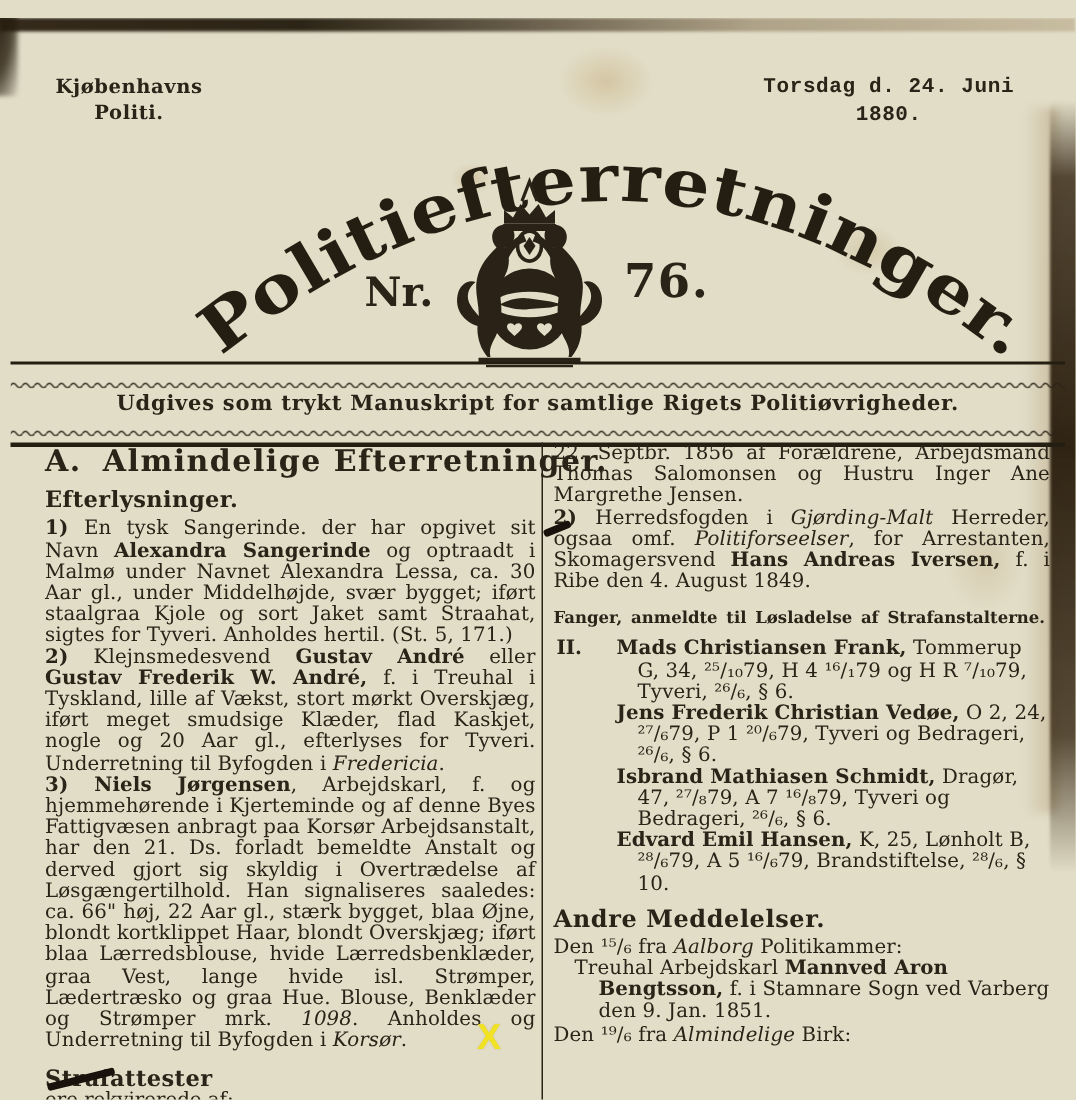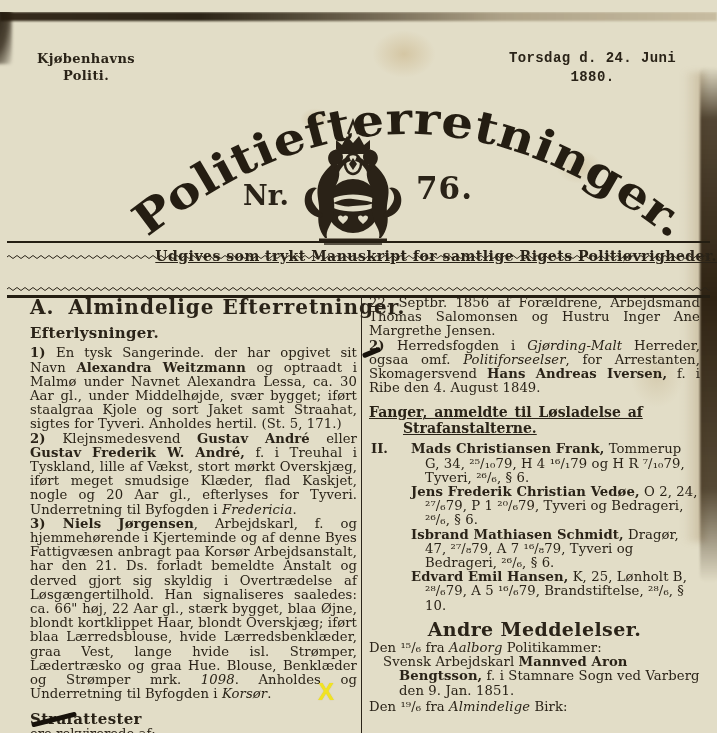--- a/index.html
+++ b/index.html
@@ -38,46 +38,46 @@
   .masthead{position:absolute;left:128px;top:78px;width:560px;height:160px;}
   .nr{position:absolute;left:243px;top:168px;font-size:27px;font-weight:bold;}
   .issue{position:absolute;left:416px;top:158px;font-size:31px;font-weight:bold;letter-spacing:1px;}
   .emblem{position:absolute;left:287px;top:106px;width:132px;height:132px;}
 
   .rule{position:absolute;left:7px;right:7px;}
   .rule-a{top:229px;}
   .rule-a .bar{border-top:2.5px solid #241e12;margin-bottom:1px;}
   .rule-b{top:264px;}
   .rule-b .bar{border-top:3px solid #241e12;margin-top:0px;}
-  .subtitle{position:absolute;left:0;top:236px;width:717px;text-align:right;
-    font-weight:bold;font-size:14px;letter-spacing:.5px;text-decoration:underline;}
+  .subtitle{position:absolute;left:0;top:249px;width:717px;text-align:center;
+    font-weight:bold;font-size:14px;letter-spacing:.5px;}
 
   
   .divider{position:absolute;left:361px;top:283px;bottom:0;width:1.4px;background:#2a2318;}
   .col{position:absolute;top:284px;font-size:13.2px;line-height:14.2px;}
   .col-left{left:30px;width:327px;}
   .col-right{left:369px;width:331px;}
   .col p{margin:0;text-align:justify;letter-spacing:.1px;}
   .seg-b{font-weight:bold;}
   .seg-i{font-style:italic;}
 
   .sec-head{font-weight:bold;font-size:20px;letter-spacing:1px;text-align:center;
     margin:4px 0 12px 0;white-space:nowrap;}
   .sec-head .pfx{margin-right:14px;}
   .sub-head{font-weight:bold;font-size:15px;margin:0 0 6px 0;letter-spacing:.3px;}
 
   .straf{margin-top:11px;}
   .straf .sub-head{margin-bottom:0;}
 
-  .h-fanger{font-weight:bold;font-size:14px;margin:9px 0 6px 0;
-    padding-left:34px;text-indent:-34px;word-spacing:2px;line-height:16px;text-decoration:underline;}
+  .h-fanger{font-weight:bold;font-size:11px;margin:9px 0 6px 0;
+    padding-left:34px;text-indent:-34px;word-spacing:2px;line-height:16px;}
   .prisoners{position:relative;padding-left:42px;}
   .prisoners .marker{position:absolute;left:2px;top:0;font-weight:bold;}
   .prisoner{padding-left:14px;text-indent:-14px;text-align:left !important;margin-bottom:3px;}
-  .h-andre{font-weight:bold;font-size:19px;margin:9px 0 5px 0;letter-spacing:.4px;text-align:center;}
+  .h-andre{font-weight:bold;font-size:16px;margin:9px 0 5px 0;letter-spacing:.4px;}
   .udviste{font-weight:bold;padding-left:22px;text-indent:-22px;text-align:left !important;
     font-size:13.8px;line-height:15px;}
   .den-line{margin-top:2px !important;text-align:left !important;}
   .entry{padding-left:30px;text-indent:-16px;text-align:left !important;}
 
   
   .x-marker{position:absolute;left:318px;top:666px;font-family:"Liberation Sans",sans-serif;
     font-weight:bold;font-size:24px;color:#f1e322;text-shadow:0 0 1px rgba(180,160,0,.5);}
   .pen-mark{position:absolute;background:#17120b;border-radius:2px;}
   .pen-1{left:31px;top:705px;width:46px;height:4.5px;transform:rotate(-14deg);}
@@ -169,21 +169,21 @@
     <div class="bar"></div>
   </div>
 
   <div class="divider"></div>
 
   <div class="col col-left">
     <div class="sec-head">
       <span class="pfx">A.</span><span>Almindelige Efterretninger.</span>
     </div>
     <div class="sub-head">Efterlysninger.</div>
-    <p><span class="seg-b">1) </span><span>En tysk Sangerinde. der har opgivet sit Navn </span><span class="seg-b">Alexandra Weitzmann</span><span> og optraadt i Malmø under Navnet Alexandra Lessa, ca. 30 Aar gl., under Middelhøjde, svær bygget; iført staalgraa Kjole og sort Jaket samt Straahat, sigtes for Tyveri.  Anholdes hertil.  (St. 5, 171.)</span></p>
+    <p><span class="seg-b">1) </span><span>En tysk Sangerinde. der har opgivet sit Navn </span><span class="seg-b">Alexandra Sangerinde</span><span> og optraadt i Malmø under Navnet Alexandra Lessa, ca. 30 Aar gl., under Middelhøjde, svær bygget; iført staalgraa Kjole og sort Jaket samt Straahat, sigtes for Tyveri.  Anholdes hertil.  (St. 5, 171.)</span></p>
     <p><span class="seg-b">2) </span><span>Klejnsmedesvend </span><span class="seg-b">Gustav André</span><span> eller </span><span class="seg-b">Gustav Frederik W. André,</span><span> f. i Treuhal i Tyskland, lille af Vækst, stort mørkt Overskjæg, iført meget smudsige Klæder, flad Kaskjet, nogle og 20 Aar gl., efterlyses for Tyveri.  Underretning til Byfogden i </span><span class="seg-i">Fredericia</span><span>.</span></p>
     <p><span class="seg-b">3) </span><span class="seg-b">Niels Jørgensen</span><span>, Arbejdskarl, f. og hjemmehørende i Kjerteminde og af denne Byes Fattigvæsen anbragt paa Korsør Arbejdsanstalt, har den 21. Ds. forladt bemeldte Anstalt og derved gjort sig skyldig i Overtrædelse af Løsgængertilhold. Han signaliseres saaledes: ca. 66" høj, 22 Aar gl., stærk bygget, blaa Øjne, blondt kortklippet Haar, blondt Overskjæg; iført blaa Lærredsblouse, hvide Lærredsbenklæder, graa Vest, lange hvide isl. Strømper, Lædertræsko og graa Hue.  Blouse, Benklæder og Strømper mrk. </span><span class="seg-i">1098</span><span>.  Anholdes og Underretning til Byfogden i </span><span class="seg-i">Korsør</span><span>.</span></p>
     <div class="straf">
       <div class="sub-head">Strafattester</div>
       <div>ere rekvirerede af:</div>
     </div>
 
   </div>
 
   <div class="col col-right">
@@ -192,21 +192,21 @@
     <div class="h-fanger">Fanger, anmeldte til Løsladelse af Strafanstalterne.</div>
     <div class="prisoners">
       <span class="marker">II.</span>
       <p class="prisoner"><span class="seg-b">Mads Christiansen Frank,</span><span> Tommerup G, 34, ²⁵/₁₀79, H 4 ¹⁶/₁79  og  H R ⁷/₁₀79, Tyveri, ²⁶/₆, § 6.</span></p>
       <p class="prisoner"><span class="seg-b">Jens Frederik Christian Vedøe,</span><span> O 2,  24, ²⁷/₆79, P 1 ²⁰/₆79, Tyveri og Bedrageri, ²⁶/₆, § 6.</span></p>
       <p class="prisoner"><span class="seg-b">Isbrand Mathiasen Schmidt,</span><span> Dragør, 47, ²⁷/₈79, A 7 ¹⁶/₈79, Tyveri og Bedrageri, ²⁶/₆, § 6.</span></p>
       <p class="prisoner"><span class="seg-b">Edvard Emil Hansen,</span><span> K, 25, Lønholt B, ²⁸/₆79, A 5 ¹⁶/₆79, Brandstiftelse, ²⁸/₆, § 10.</span></p>
     </div>
     <div class="h-andre">Andre Meddelelser.</div>
     <p class="den-line"><span>Den ¹⁵/₆ fra </span><span class="seg-i">Aalborg</span><span> Politikammer:</span></p>
-    <p class="entry"><span>Svensk Arbejdskarl </span><span class="seg-b">Mannved Aron Bengtsson,</span><span> f. i Stamnare Sogn ved Varberg  den 9. Jan. 1851.</span></p>
+    <p class="entry"><span>Treuhal Arbejdskarl </span><span class="seg-b">Mannved Aron Bengtsson,</span><span> f. i Stamnare Sogn ved Varberg  den 9. Jan. 1851.</span></p>
     <p class="den-line"><span>Den ¹⁹/₆ fra </span><span class="seg-i">Almindelige</span><span> Birk:</span></p>
 
   </div>
 
   <div class="x-marker">X</div>
   <div class="pen-mark pen-1"></div>
   <div class="pen-mark pen-2"></div>
 
 </div>
 

